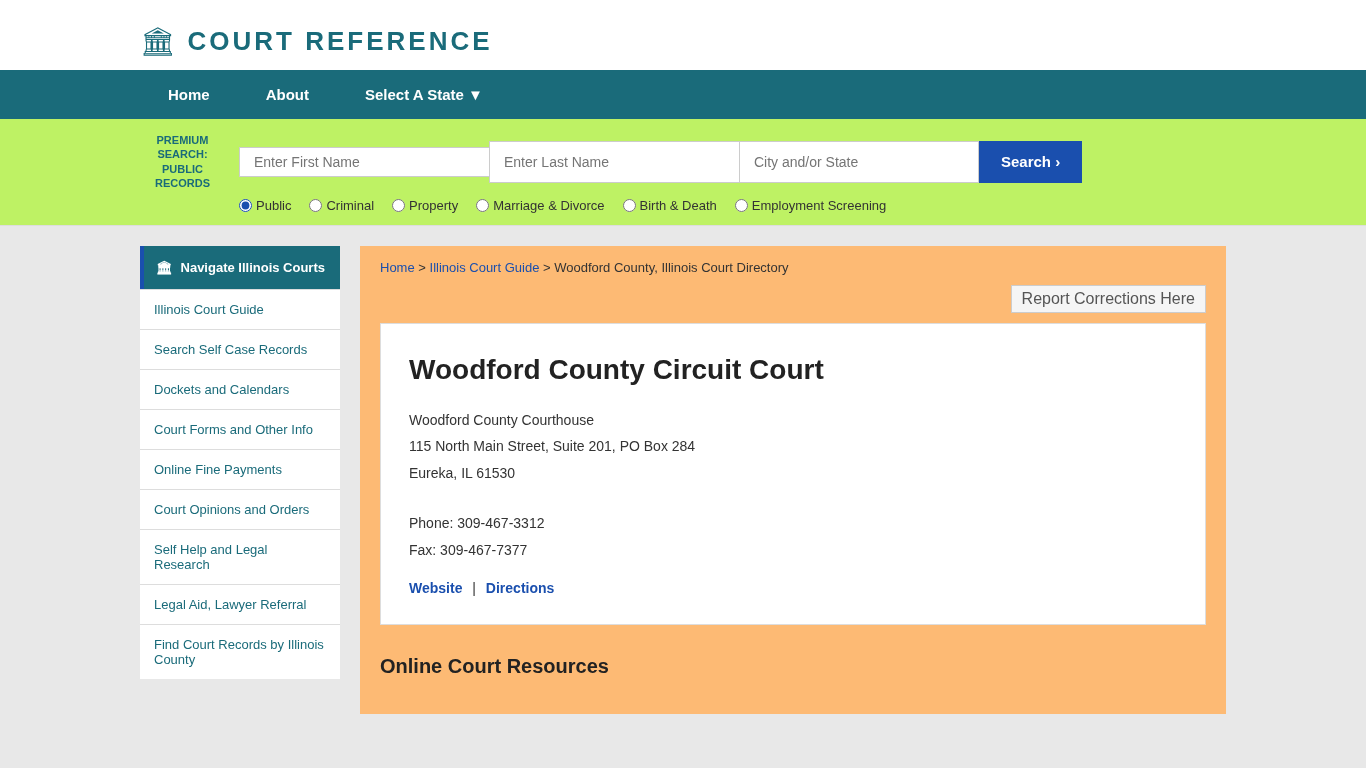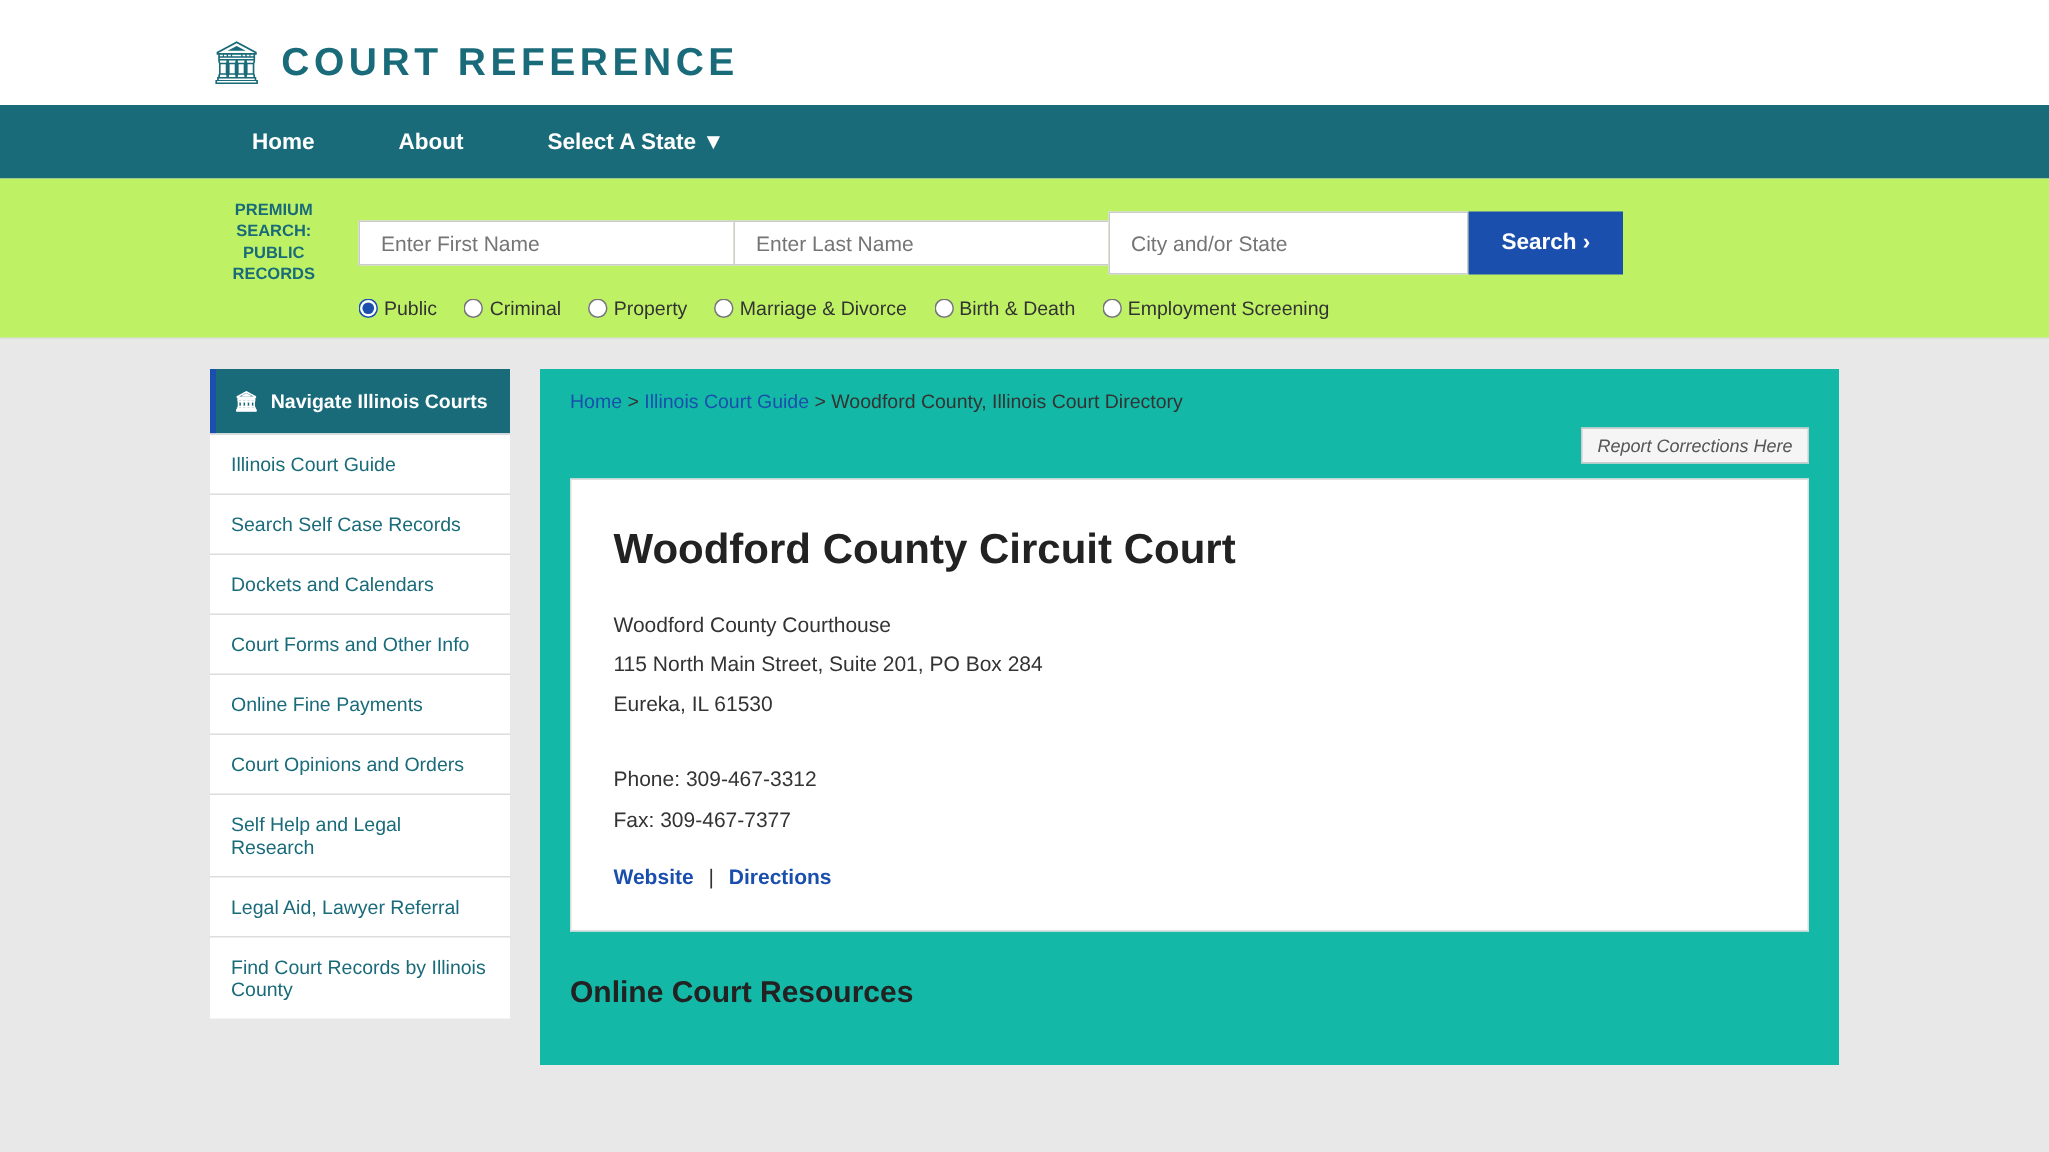--- a/index.html
+++ b/index.html
@@ -73,21 +73,21 @@
 <nav id="nav">
   <div class="nav-item">Home</div>
   <div class="nav-item">About</div>
   <div class="nav-item nav-item-dropdown">Select A State ▼</div>
 </nav>
 
 <div id="search-bar-container" style="background:#bef264; padding: 14px 20px 8px 140px; border-bottom: 1px solid #ddd;">
   <div style="display:flex; align-items:center; gap:0;">
     <div id="premium-label" style="font-size:11px; font-weight:bold; color:#1a6b7a; margin-right:14px; max-width:85px; line-height:1.3; text-align:center;">PREMIUM SEARCH: PUBLIC RECORDS</div>
     <input type="text" class="search-input" id="input-first" style="width: 250px; padding: 10px 14px; border-top: 1px solid rgb(204, 204, 204); border-bottom: 1px solid rgb(204, 204, 204); border-left: 1px solid rgb(204, 204, 204); border-image: initial; font-size: 14px; color: rgb(153, 153, 153); height: 30px; border-right: none;" placeholder="Enter First Name">
-    <input type="text" class="search-input" id="input-last" style="width: 250px; padding: 10px 14px; border-top: 1px solid rgb(204, 204, 204); border-bottom: 1px solid rgb(204, 204, 204); border-left: 1px solid rgb(204, 204, 204); border-image: initial; font-size: 14px; color: rgb(153, 153, 153); height: 30px; border-right: none;" placeholder="Enter Last Name">
+    <input type="text" class="search-input" id="input-last" style="width: 250px; padding: 10px 14px; border-top: 1px solid rgb(204, 204, 204); border-bottom: 1px solid rgb(204, 204, 204); border-left: 1px solid rgb(204, 204, 204); border-image: initial; font-size: 14px; color: rgb(153, 153, 153); height: 42px; border-right: none;" placeholder="Enter Last Name">
     <input type="text" class="search-input" id="input-city" style="width: 240px; padding: 10px 14px; border: 1px solid rgb(204, 204, 204); font-size: 14px; color: rgb(153, 153, 153); height: 42px;" placeholder="City and/or State">
     <button id="search-btn" style="background:#1a4fae; color:#fff; border:none; padding:0 22px; height:42px; font-size:15px; font-weight:bold; cursor:pointer;">Search ›</button>
   </div>
   <div id="radio-row" style="display:flex; gap:18px; align-items:center; padding: 8px 0 4px 99px; margin-left:0px;">
     <label class="radio-option" style="display:flex;align-items:center;gap:4px;font-size:13px;cursor:pointer;">
       <input type="radio" name="search_type" checked="" style=""> 
         <span>Public</span>
     </label>
     <label class="radio-option" style="display:flex;align-items:center;gap:4px;font-size:13px;cursor:pointer;">
       <input type="radio" name="search_type" style=""> 
@@ -123,32 +123,32 @@
     <a class="sidebar-link">Search Self Case Records</a>
     <a class="sidebar-link">Dockets and Calendars</a>
     <a class="sidebar-link">Court Forms and Other Info</a>
     <a class="sidebar-link">Online Fine Payments</a>
     <a class="sidebar-link">Court Opinions and Orders</a>
     <a class="sidebar-link">Self Help and Legal Research</a>
     <a class="sidebar-link">Legal Aid, Lawyer Referral</a>
     <a class="sidebar-link">Find Court Records by Illinois County</a>
   </div>
 
-  <div id="content" style="flex:1; background:#14b8a6; padding: 0 20px 20px 20px;">
+  <div id="content" style="flex:1; background:#fdba74; padding: 0 20px 20px 20px;">
 
     <div id="breadcrumb" style="padding:14px 0 10px 0; font-size:13px; color:#555;">
       <a style="color:#1a4fae; text-decoration:none;">Home</a>
       <span> &gt; </span>
       <a style="color:#1a4fae; text-decoration:none;">Illinois Court Guide</a>
       <span> &gt; </span>
       <span>Woodford County, Illinois Court Directory</span>
     </div>
 
     <div id="report-corrections" style="text-align:right; margin-bottom:10px;">
-      <button id="report-btn" style="border:1px solid #ccc; background:#f5f5f5; color:#555; padding:4px 10px; font-size:12px; cursor:pointer;font-style:italic;">Report Corrections Here</button>
+      <button id="report-btn" style="border:1px solid #ccc; background:#f5f5f5; color:#555; padding:4px 10px; font-size:16px; cursor:pointer;">Report Corrections Here</button>
     </div>
 
     <div id="court-card" style="border:1px solid #ddd; padding:28px; margin-bottom:20px;">
       <div id="court-title" style="font-size:28px; font-weight:bold; color:#222; line-height:1.3; margin-bottom:18px;">Woodford County Circuit Court</div>
       <div id="court-address" style="font-size:14px; color:#333; line-height:1.9; margin-bottom:16px;">
         <div>Woodford County Courthouse</div>
         <div>115 North Main Street, Suite 201, PO Box 284</div>
         <div>Eureka, IL 61530</div>
       </div>
       <div id="court-phone" style="font-size:14px; color:#333; line-height:1.9; margin-bottom:16px;margin-top:24px;">

